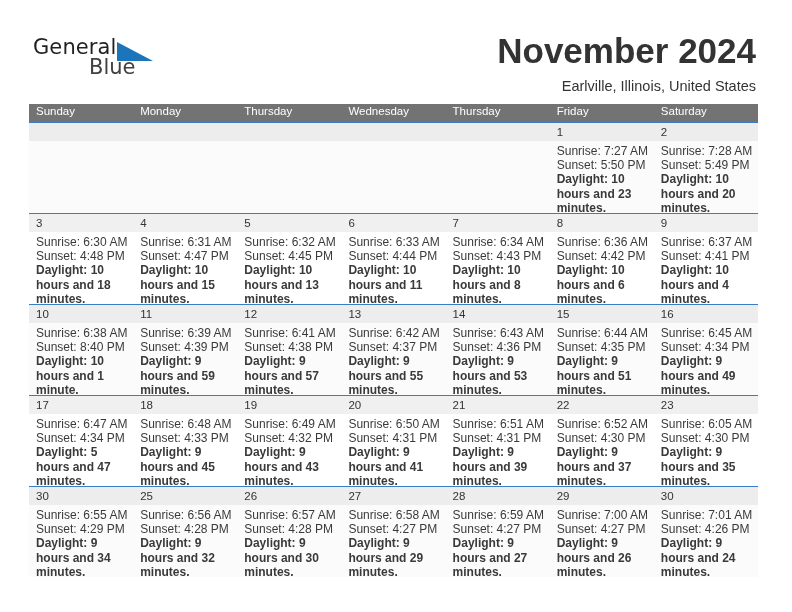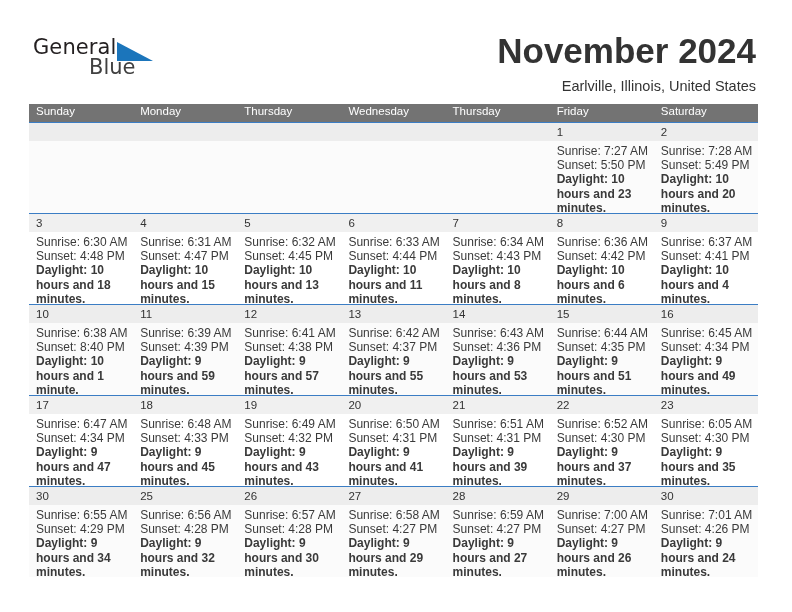--- a/index.html
+++ b/index.html
@@ -380,21 +380,21 @@
             </div>
           </td>
         </tr>
         <tr>
           <td>
             <div class="cell">
               <div class="daynum-band">17</div>
               <div class="info">
                 <div>Sunrise: 6:47 AM</div>
                 <div>Sunset: 4:34 PM</div>
-                <div class="daylight">Daylight: 9 hours and 47 minutes.</div>
+                <div class="daylight">Daylight: 5 hours and 47 minutes.</div>
               </div>
             </div>
           </td>
           <td>
             <div class="cell">
               <div class="daynum-band">18</div>
               <div class="info">
                 <div>Sunrise: 6:48 AM</div>
                 <div>Sunset: 4:33 PM</div>
                 <div class="daylight">Daylight: 9 hours and 45 minutes.</div>

